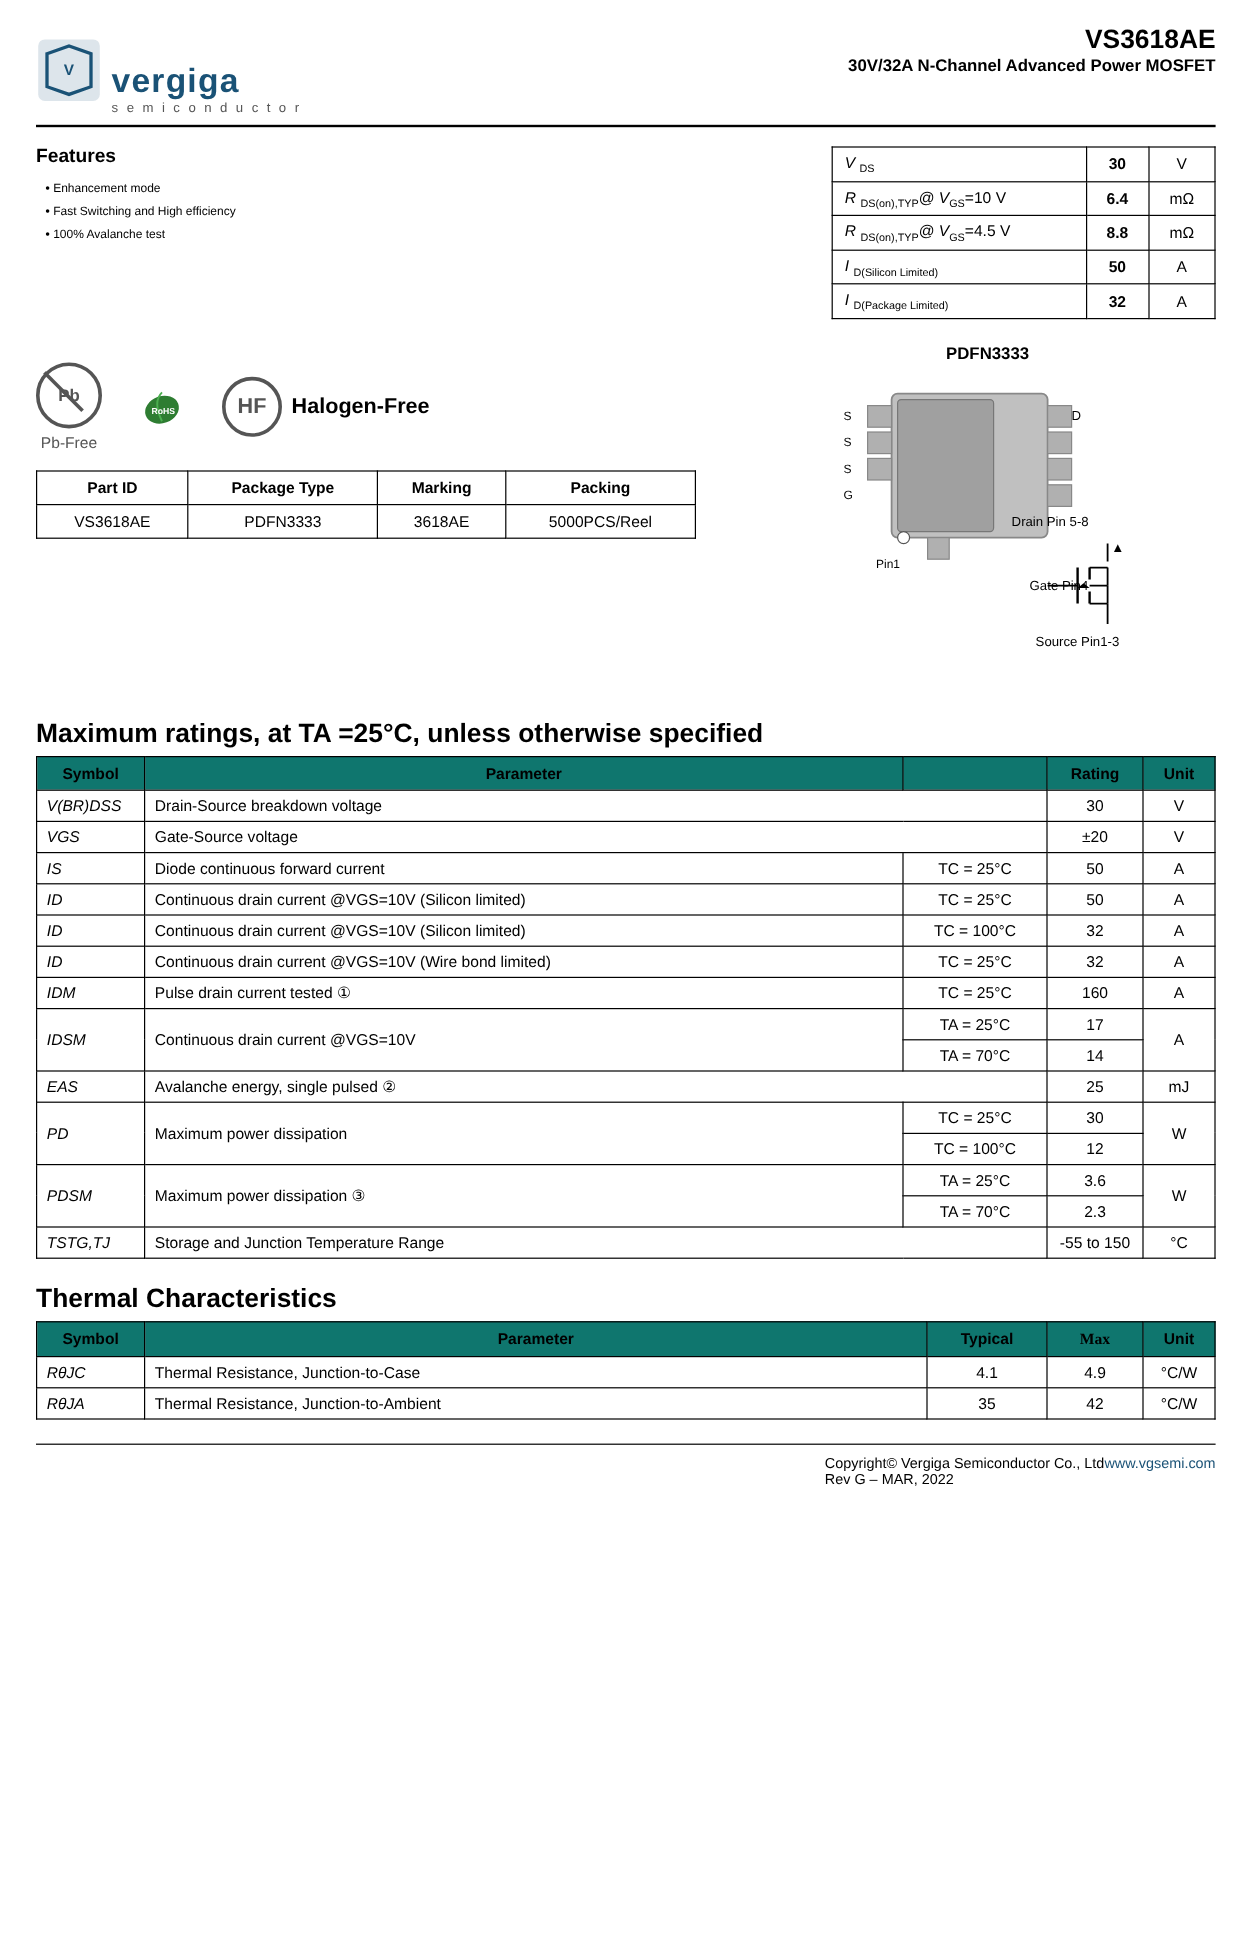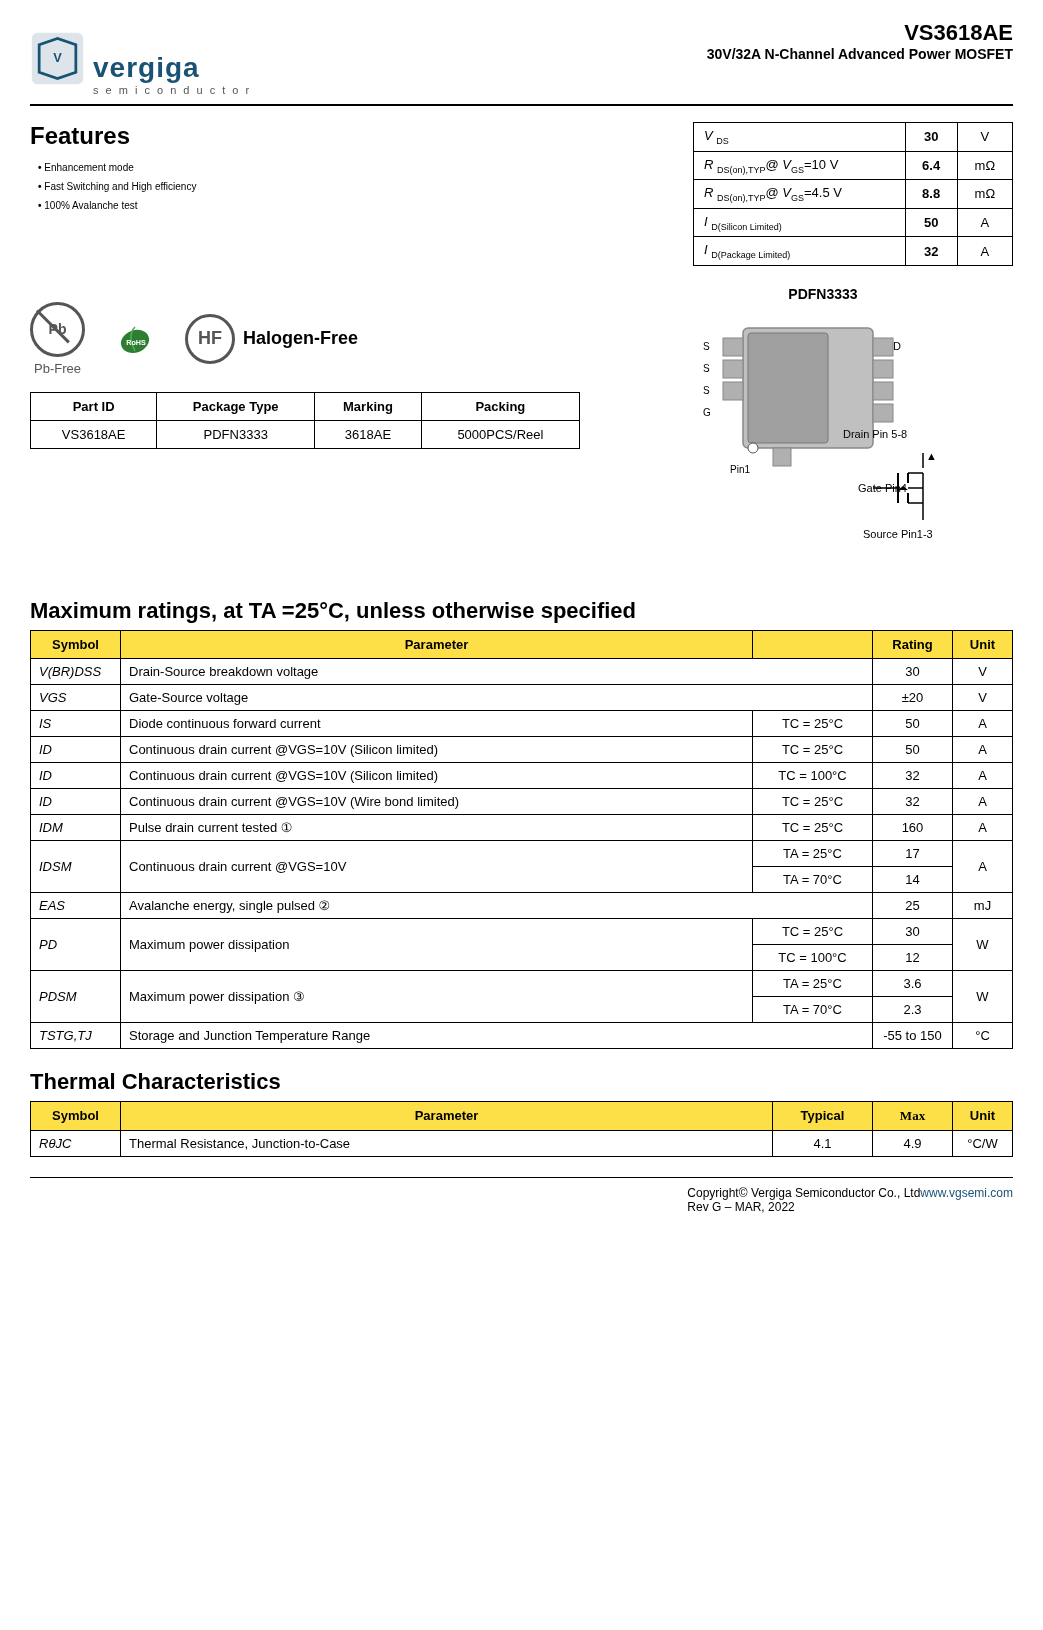--- a/index.html
+++ b/index.html
@@ -64,21 +64,21 @@
     .features-row {
       display: flex;
       gap: 20px;
       margin-bottom: 20px;
       align-items: flex-start;
     }
     .features-section {
       flex: 1;
     }
     .features-title {
-      font-size: 24px;
+      font-size: 16px;
       font-weight: bold;
       margin-bottom: 12px;
     }
     .features-list {
       list-style: none;
       padding-left: 8px;
     }
     .features-list li {
       margin-bottom: 8px;
       font-size: 10px;
@@ -211,21 +211,21 @@
     
     .data-table {
       border-collapse: collapse;
       width: 100%;
       margin-bottom: 20px;
       font-size: 13px;
     }
     .data-table th {
       border: 1px solid #000;
       padding: 6px 10px;
-      background: #fde047;
+      background: #0f766e;
       font-weight: bold;
       text-align: center;
     }
     .data-table td {
       border: 1px solid #000;
       padding: 5px 8px;
     }
     .data-table td.center {
       text-align: center;
     }
@@ -558,20 +558,27 @@
       </tr>
     </thead>
     <tbody>
       <tr>
         <td class="symbol">RθJC</td>
         <td>Thermal Resistance, Junction-to-Case</td>
         <td class="center">4.1</td>
         <td class="center">4.9</td>
         <td class="center">°C/W</td>
       </tr>
+      <tr>
+        <td class="symbol">RθJA</td>
+        <td>Thermal Resistance, Junction-to-Ambient</td>
+        <td class="center">35</td>
+        <td class="center">42</td>
+        <td class="center">°C/W</td>
+      </tr>
     </tbody>
   </table>
 </div>
 
 <div class="footer">
   <div>
     <div>Copyright© Vergiga Semiconductor Co., Ltd</div>
     <div>Rev G – MAR, 2022</div>
   </div>
   <div>

